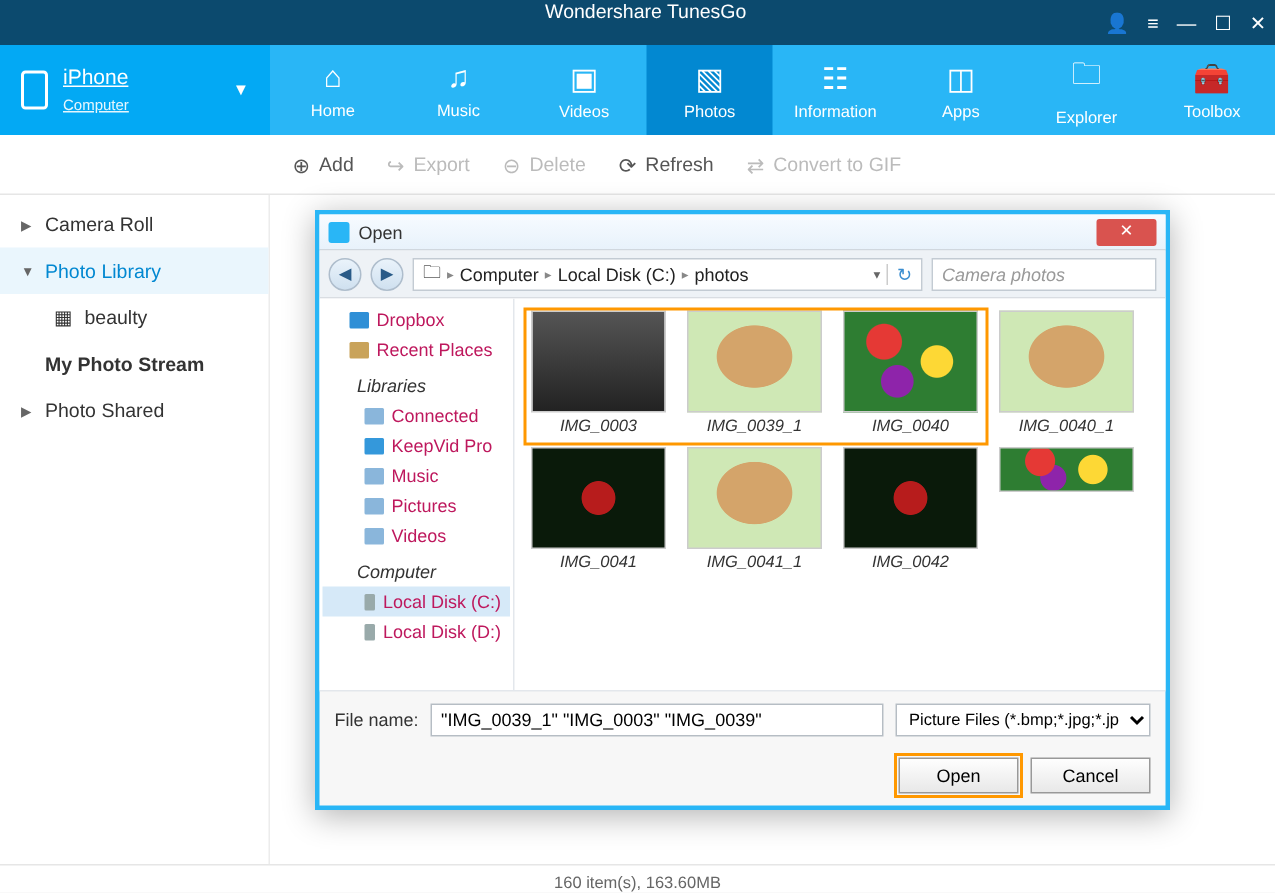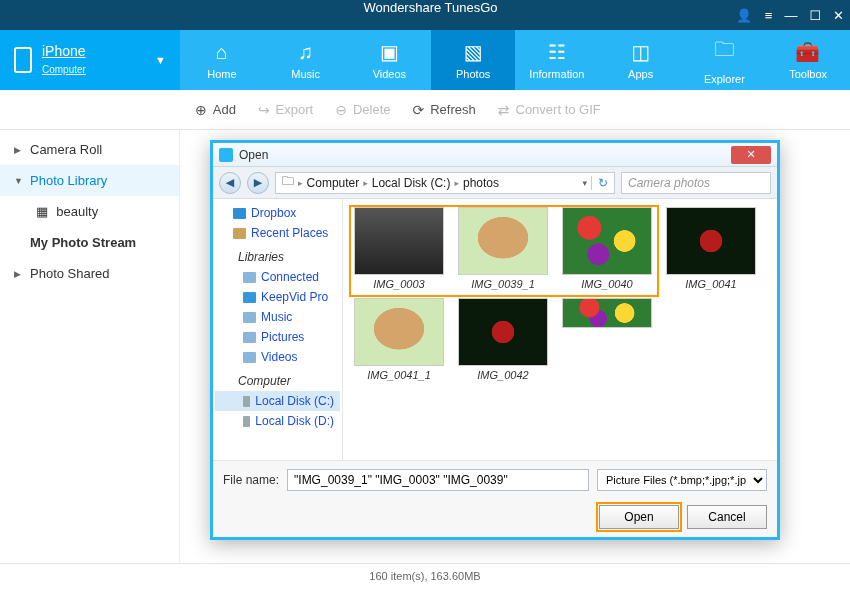--- a/index.html
+++ b/index.html
@@ -22,42 +22,42 @@
 .nav-item .ico { font-size: 20px; }
 .toolbar { height: 40px; border-bottom: 1px solid #e6e6e6; display: flex; align-items: center; padding-left: 195px; gap: 22px; color: #555; font-size: 13px; }
 .toolbar .tbtn { display: flex; align-items: center; gap: 6px; cursor: pointer; }
 .toolbar .tbtn.disabled { color: #bbb; }
 .toolbar .ticon { font-size: 14px; }
 .body { flex: 1; display: flex; }
 .sidebar { width: 180px; border-right: 1px solid #ececec; padding-top: 4px; }
 .sb-item { padding: 8px 14px; font-size: 13px; color: #333; cursor: pointer; display: flex; align-items: center; gap: 8px; }
 .sb-item.active { background: #eaf6fd; color: #0288d1; }
 .sb-caret { font-size: 9px; color: #666; width: 8px; }
-.statusbar { height: 32px; border-top: 1px solid #e6e6e6; text-align: center; font-size: 11px; color: #666; line-height: 24px; }
+.statusbar { height: 19px; border-top: 1px solid #e6e6e6; text-align: center; font-size: 11px; color: #666; line-height: 24px; }
 
 
 .dialog { position: absolute; left: 210px; top: 140px; width: 570px; height: 400px; background: #f7f7f7; border: 3px solid #29b6f6; box-shadow: 0 4px 20px rgba(0,0,0,.3); display: flex; flex-direction: column; font-size: 12px; }
 .dlg-title { height: 24px; background: linear-gradient(#f7fbff,#e8f2fb); display: flex; align-items: center; padding: 0 6px; border-bottom: 1px solid #d0d7de; }
 .dlg-tico { width: 14px; height: 14px; background: #29b6f6; border-radius: 2px; margin-right: 6px; }
 .dlg-title-text { flex: 1; font-size: 12px; color: #333; }
 .dlg-close { width: 40px; height: 18px; background: #d9534f; color: #fff; border-radius: 2px; text-align: center; font-size: 11px; line-height: 17px; cursor: pointer; }
 .dlg-addr { height: 32px; display: flex; align-items: center; padding: 4px 6px; gap: 6px; background: #eef2f6; border-bottom: 1px solid #d9dde2; }
 .nav-btn { width: 22px; height: 22px; border: 1px solid #aebdcc; border-radius: 50%; background: linear-gradient(#eaf3fb,#cfe0ef); display: flex; align-items: center; justify-content: center; font-size: 11px; color: #2a5b88; cursor: pointer; }
 .addr-box { flex: 1; height: 22px; background: #fff; border: 1px solid #c3cbd3; display: flex; align-items: center; padding: 0 6px; gap: 4px; }
 .crumb { color: #222; }
 .crumb-sep { color: #888; font-size: 9px; }
 .search-box { width: 150px; height: 22px; background: #fff; border: 1px solid #c3cbd3; padding: 0 6px; color: #999; font-style: italic; line-height: 20px; }
 .dlg-tool { height: 28px; background: linear-gradient(#f7faff,#e8eef5); border-bottom: 1px solid #d6dde4; display: flex; align-items: center; padding: 0 10px; gap: 18px; color: #1f4b77; }
 .dlg-tool .drop::after { content: " ▾"; font-size: 9px; }
 .dlg-tool .right { margin-left: auto; display: flex; gap: 10px; align-items: center; }
 .sm-icon { width: 18px; height: 14px; border: 1px solid #8aa5c0; background: #e8f0f8; cursor: pointer; }
 .help-icon { width: 15px; height: 15px; border-radius: 50%; background: #3b8ed0; color: #fff; font-size: 11px; text-align: center; line-height: 15px; cursor: pointer; }
 .dlg-body { flex: 1; display: flex; overflow: hidden; background: #fff; }
 .dlg-side { width: 130px; border-right: 1px solid #e3e7ec; overflow-y: auto; padding: 4px 2px; }
-.ds-item { padding: 3px 6px 3px 18px; color: #1d4ed8; cursor: pointer; display: flex; align-items: center; gap: 5px; white-space: nowrap; text-align: right; }
+.ds-item { padding: 3px 6px 3px 18px; color: #be185d; cursor: pointer; display: flex; align-items: center; gap: 5px; white-space: nowrap; text-align: right; }
 .ds-item.indent { padding-left: 28px; }
 .ds-item.sel { background: #d6e9f8; }
 .ds-item .mic { width: 13px; height: 11px; background: #8ab6db; border-radius: 1px; display: inline-block; }
 .ds-head { padding: 3px 6px 3px 18px; color: #333; display: flex; align-items: center; gap: 5px; margin-top: 4px; font-style: italic; }
 .dlg-files { flex: 1; overflow: auto; padding: 8px; display: flex; flex-wrap: wrap; gap: 8px; align-content: flex-start; font-style: italic; }
 .file-item { width: 96px; text-align: center; cursor: pointer; }
 .thumb { width: 90px; height: 68px; margin: 0 auto 3px; background: #d9d9d9; border: 1px solid #ccc; display: flex; align-items: center; justify-content: center; font-size: 24px; }
 .thumb.portrait { background: linear-gradient(#555,#222); color: #e8d8c8; }
 .thumb.flowers { background: radial-gradient(circle at 30% 30%, #e53935 15%, transparent 16%), radial-gradient(circle at 70% 50%, #fdd835 15%, transparent 16%), radial-gradient(circle at 40% 70%, #8e24aa 15%, transparent 16%), #2e7d32; }
 .thumb.dog { background: radial-gradient(ellipse at 50% 45%, #d4a46a 40%, transparent 41%), #cfe8b5; }
@@ -266,20 +266,24 @@
           </div>
         <div class="file-item">
             <div class="thumb dog"></div>
             <div class="fname">IMG_0039_1</div>
           </div>
         <div class="file-item">
             <div class="thumb flowers"></div>
             <div class="fname">IMG_0040</div>
           </div>
         <div class="file-item">
+            <div class="thumb dog"></div>
+            <div class="fname">IMG_0040_1</div>
+          </div>
+        <div class="file-item">
             <div class="thumb darkf"></div>
             <div class="fname">IMG_0041</div>
           </div>
         <div class="file-item">
             <div class="thumb dog"></div>
             <div class="fname">IMG_0041_1</div>
           </div>
         <div class="file-item">
             <div class="thumb darkf"></div>
             <div class="fname">IMG_0042</div>

